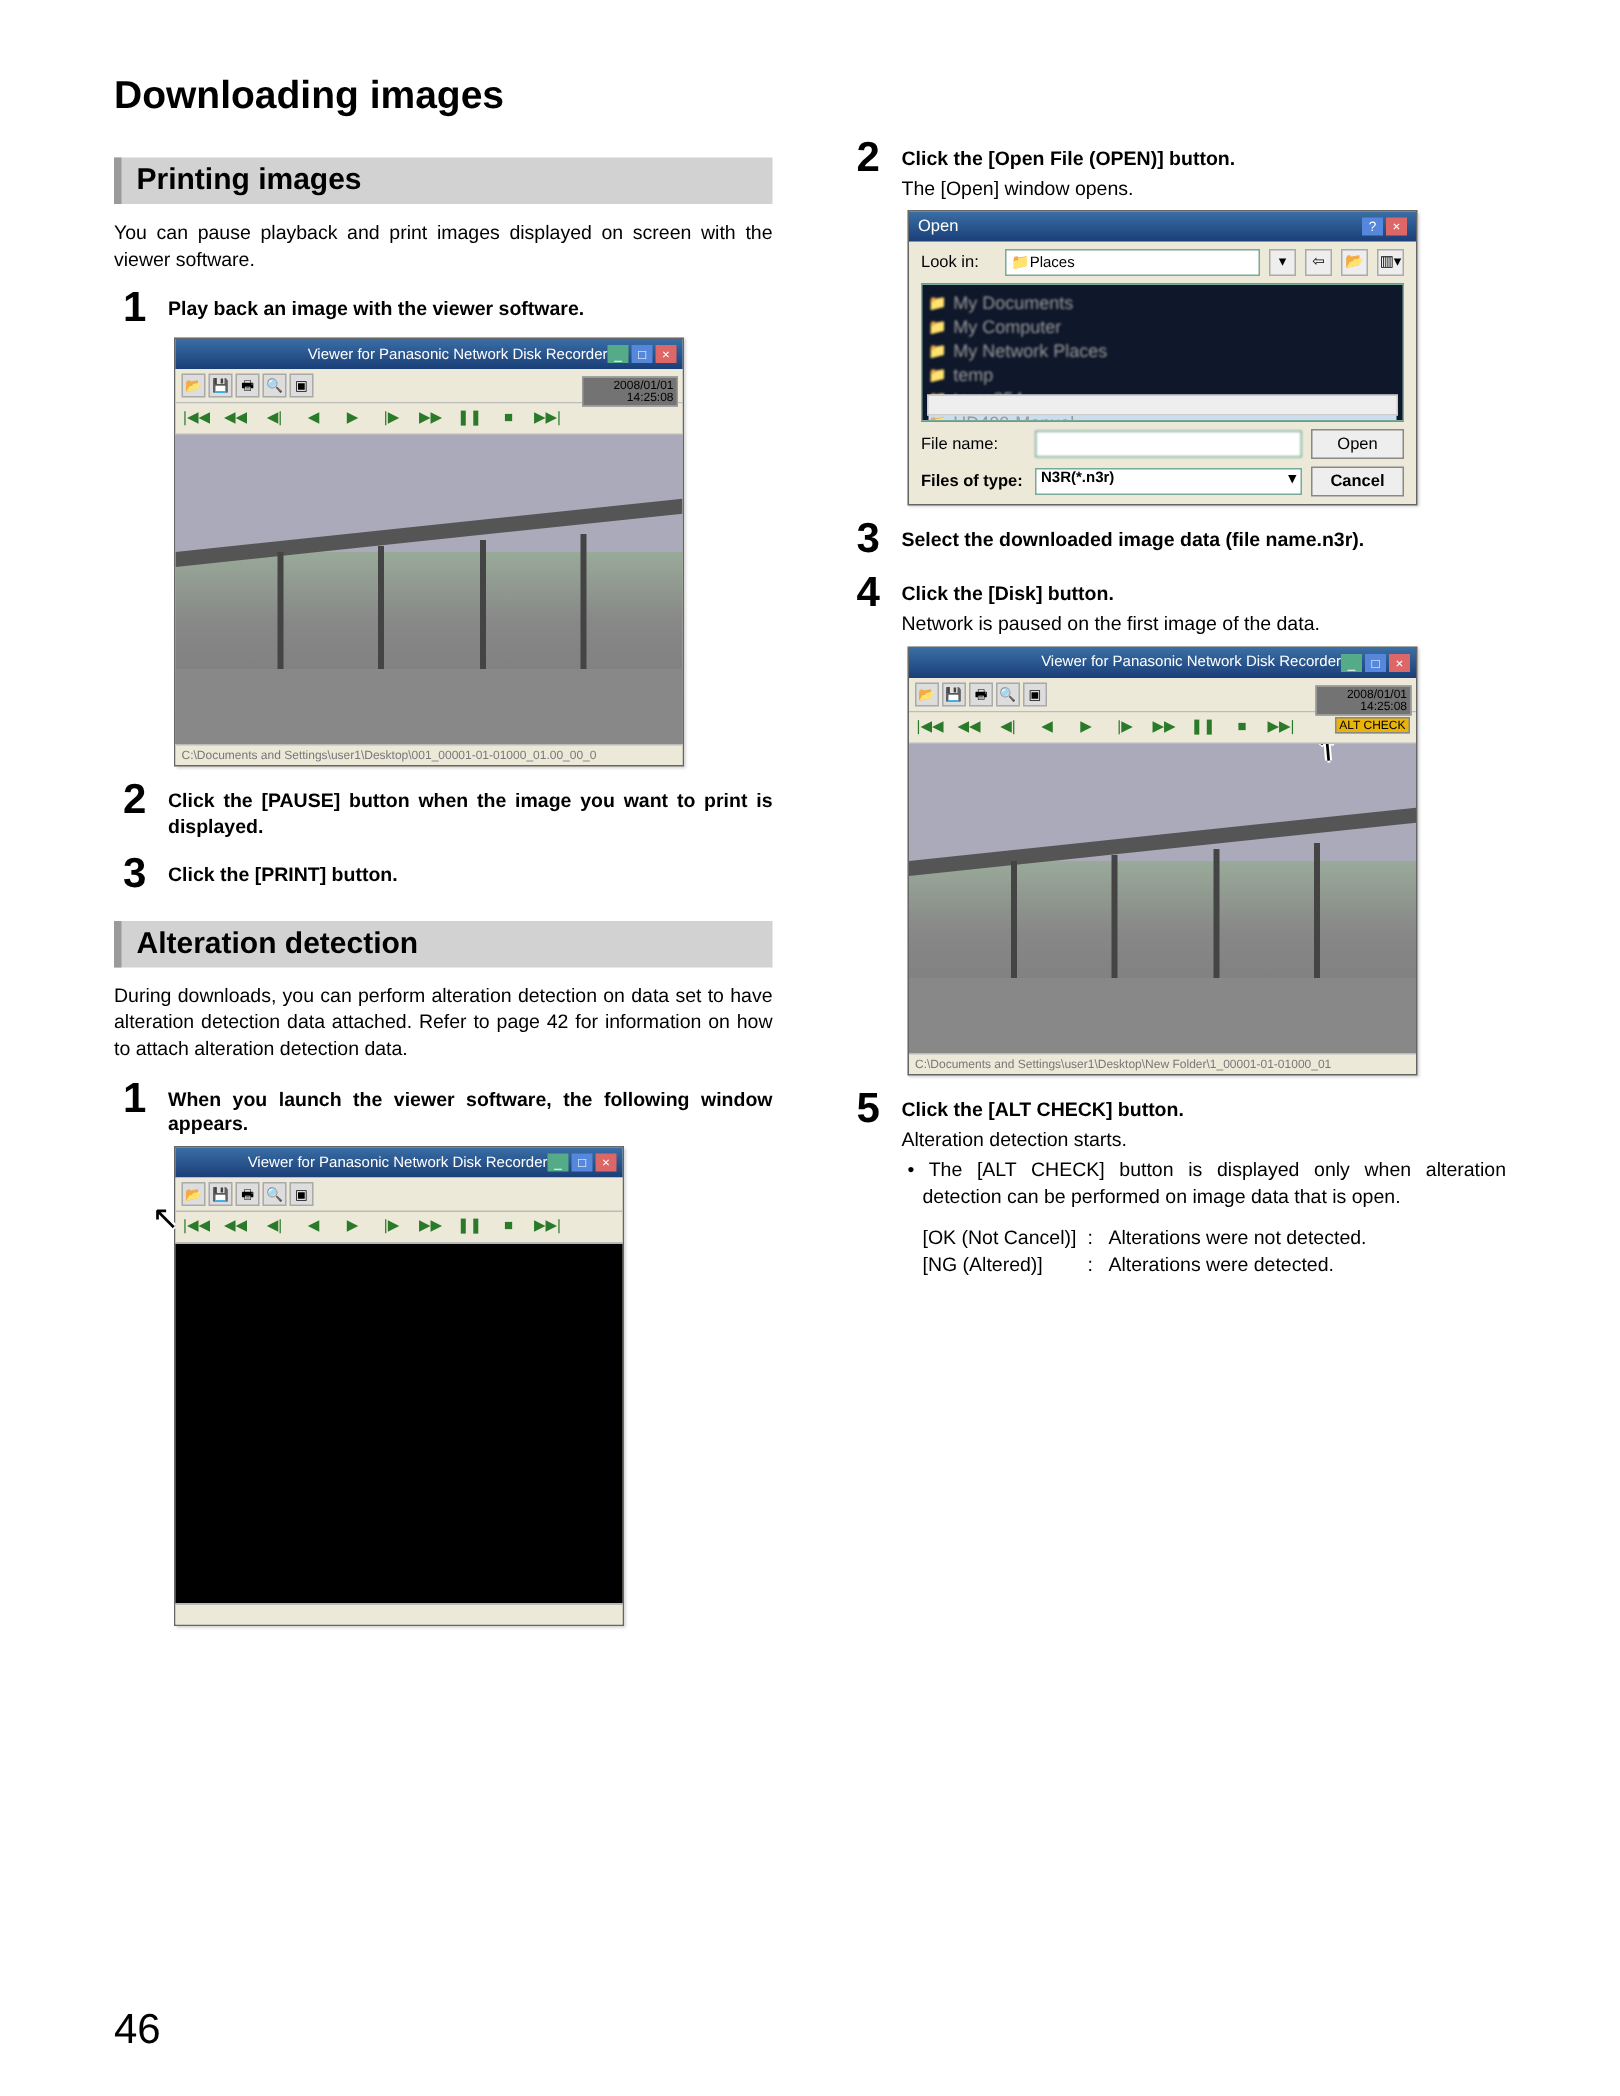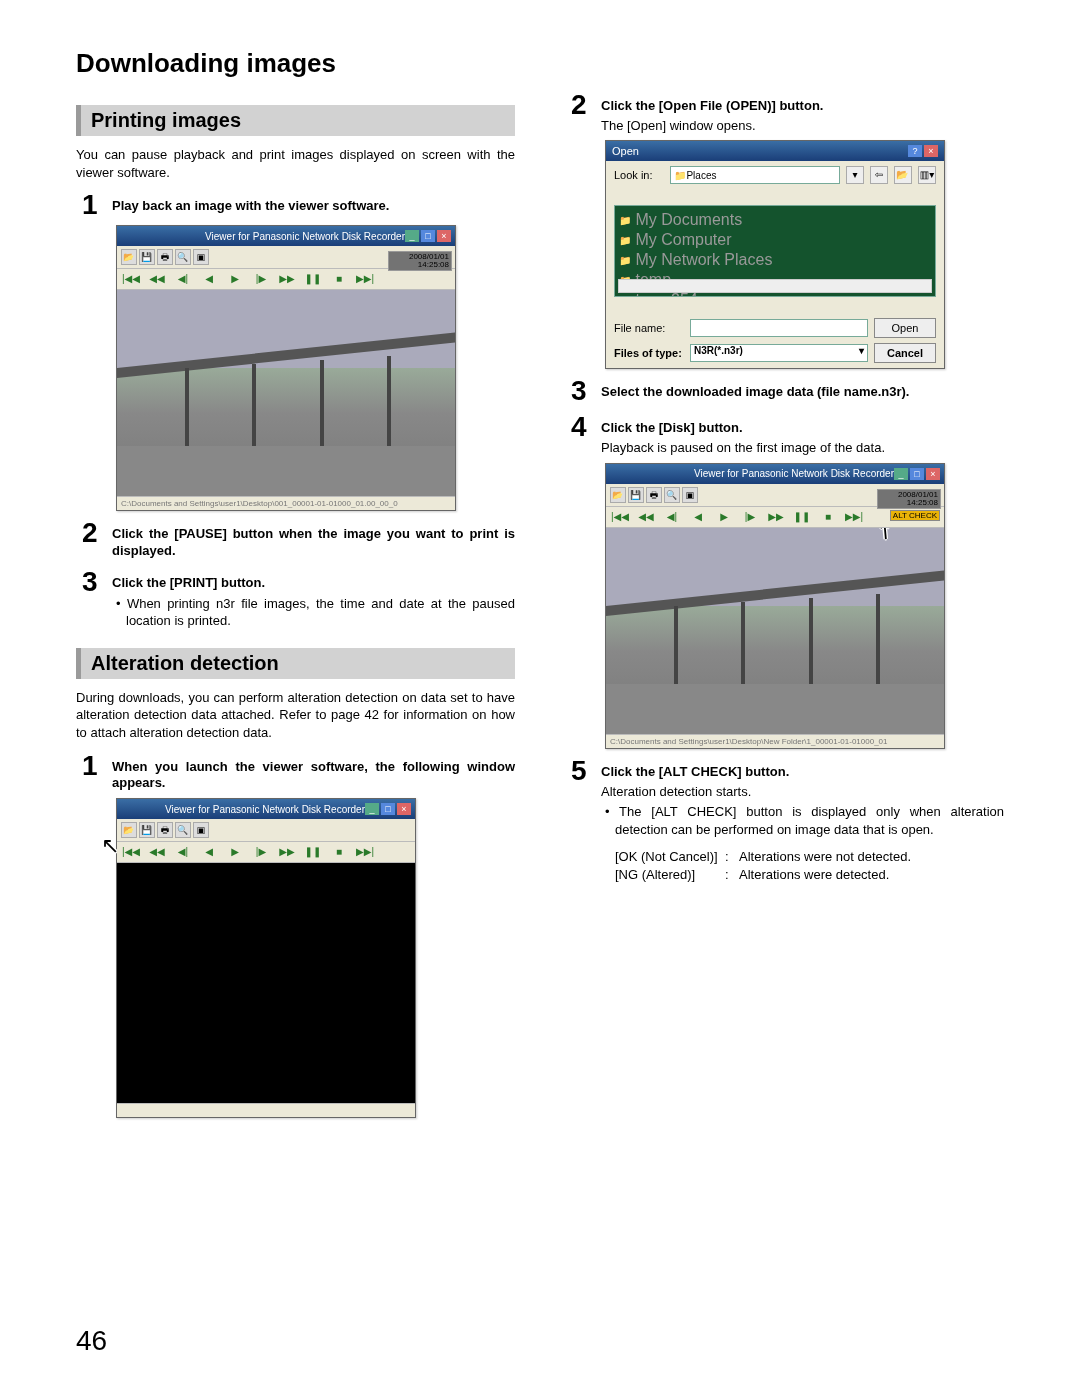--- a/index.html
+++ b/index.html
@@ -133,34 +133,34 @@
     width: 340px;
     border:1px solid #666;
     background:#ece9d8;
     box-shadow:1px 1px 2px rgba(0,0,0,.2);
   }
   .od-title { height:20px; background:linear-gradient(#3a6ea5,#1a3e78); color:#fff; font-size:11px; display:flex; align-items:center; padding:0 6px; justify-content:space-between;}
   .od-row { display:flex; align-items:center; padding:5px 8px; font-size:11px; gap:6px;}
   .od-lookin { flex:0 0 50px;}
   .od-select { flex:1; height:18px; background:#fff; border:1px solid #7a9; font-size:10px; padding:0 3px; display:flex; align-items:center;}
   .od-navbtn { width:18px; height:18px; border:1px solid #aaa; background:#eee; font-size:10px; text-align:center; line-height:16px;}
-  .od-list { margin:16px 8px; height:92px; background:#14532d; border:1px solid #7a9; padding:4px; font-size:16px; position:relative; overflow:hidden;}
+  .od-list { margin:0 8px; height:92px; background:#0f172a; border:1px solid #7a9; padding:4px; font-size:12px; position:relative; overflow:hidden;}
   .od-item { display:flex; align-items:center; gap:4px; padding:1px 0; color:#999; filter:blur(0.7px);}
   .od-item::before{content:"📁"; font-size:10px;}
   .od-scroll {position:absolute; left:3px; right:3px; bottom:3px; height:14px; background:#eee; border:1px solid #ccc;}
   .od-btn { width:62px; height:20px; border:1px solid #888; background:#eee; font-size:11px; text-align:center; line-height:18px;}
   .od-input { flex:1; height:18px; border:1px solid #7a9; background:#fff; font-size:10px; padding:0 3px;}
   
   .result-row { display:flex; font-size:13px; margin:3px 0 3px 14px;}
   .result-label { min-width:110px;}
   .result-sep { min-width:14px;}
   .page-num {
     position:absolute;
     left:76px;
-    bottom:40px;
+    bottom:28px;
     font-size:28px;
   }
 </style>
 </head>
 <body>
 
 <div class="page-title">Downloading images</div>
 
 <div class="columns">
 
@@ -222,21 +222,20 @@
     <div class="step">
       <div class="step-num">2</div>
       <div class="step-body">
         <div class="step-title">Click the [PAUSE] button when the image you want to print is displayed.</div>
       </div>
     </div>
     <div class="step">
       <div class="step-num">3</div>
       <div class="step-body">
         <div class="step-title">Click the [PRINT] button.</div>
-        <div class="bullet">When printing n3r file images, the time and date at the paused location is printed.</div>
       </div>
     </div>
 
     <div class="section-head">Alteration detection</div>
     <p class="body-text">During downloads, you can perform alteration detection on data set to have alteration detection data attached. Refer to page 42 for information on how to attach alteration detection data.</p>
 
     <div class="step">
       <div class="step-num">1</div>
       <div class="step-body">
         <div class="step-title" style="text-align:justify; text-align-last:justify;">When you launch the viewer software, the following window appears.</div>
@@ -326,21 +325,21 @@
     <div class="step">
       <div class="step-num">3</div>
       <div class="step-body">
           <div class="step-title">Select the downloaded image data (file name.n3r).</div>
         </div>
     </div>
     <div class="step">
       <div class="step-num">4</div>
       <div class="step-body">
         <div class="step-title">Click the [Disk] button.</div>
-        <div class="step-sub">Playback is paused on the first image of the data.</div>
+        <div class="step-sub">Network is paused on the first image of the data.</div>
       </div>
     </div>
 
     <div class="viewer-shot">
       <div class="titlebar">
         <span>Viewer for Panasonic Network Disk Recorder</span>
         <div class="win-btns">
           <div class="win-btn min">_</div>
           <div class="win-btn max">□</div>
           <div class="win-btn">×</div>

